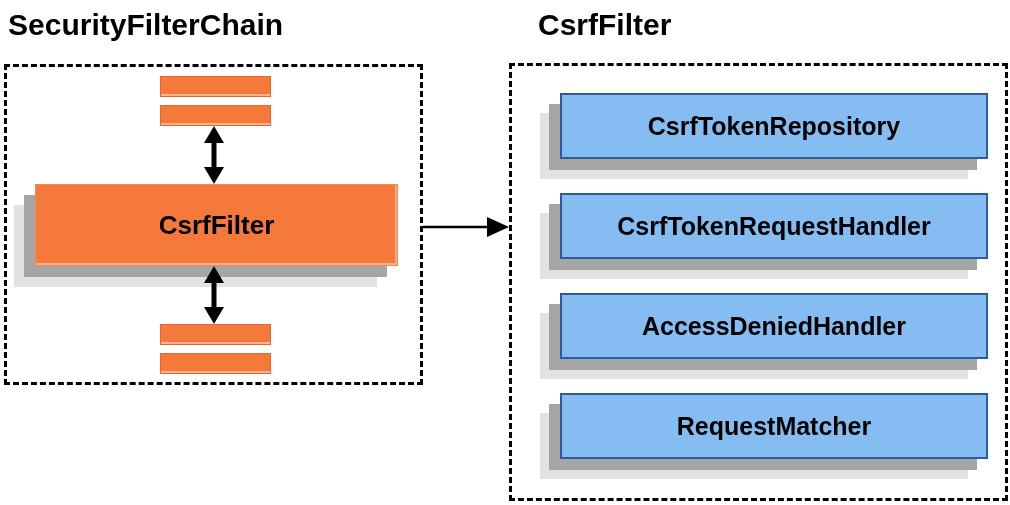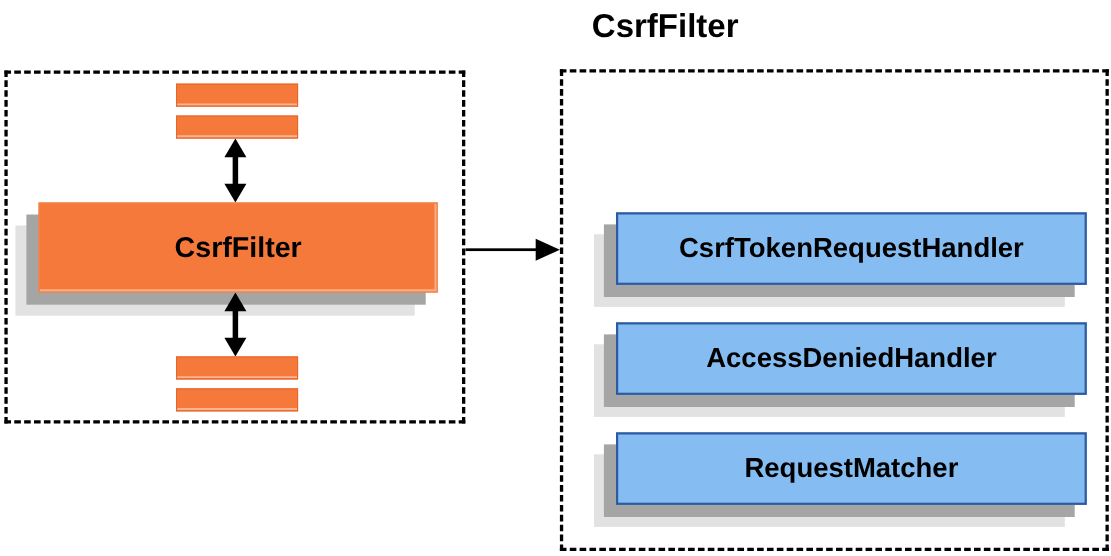--- a/index.html
+++ b/index.html
@@ -45,20 +45,21 @@
     font-size:25px;font-weight:bold;color:#000;
   }
   #component-0{top:27px;} #component-1{top:127px;}
   #component-2{top:227px;} #component-3{top:327px;}
 </style>
 </head>
 <body>
 
 <div id="page">
 
+  <h2 class="panel-title" id="left-title">SecurityFilterChain</h2>
 
   <h2 class="panel-title" id="right-title">CsrfFilter</h2>
 
   <div class="dashed-container" id="left-container">
 
     <div class="filter-bar" id="bar-1"></div>
     <div class="filter-bar" id="bar-2"></div>
 
     <svg class="v-arrow" id="v-arrow-top" viewBox="0 0 26 58">
       <polygon points="13,0 3,17 23,17" fill="#000"></polygon>
@@ -80,20 +81,23 @@
     <div class="filter-bar" id="bar-4"></div>
   </div>
 
   <svg id="flow-arrow" viewBox="0 0 86 32">
     <rect x="0" y="14.75" width="66" height="2.5" fill="#000"></rect>
     <polygon points="64,6 64,26 86,16" fill="#000"></polygon>
   </svg>
 
   <div class="dashed-container" id="right-container">
 
+    <div class="component-box" id="component-0">
+      <span>CsrfTokenRepository</span>
+    </div>
 
     <div class="component-box" id="component-2">
       <span>AccessDeniedHandler</span>
     </div>
 
     <div class="component-box" id="component-1">
       <span>CsrfTokenRequestHandler</span>
     </div>
 
     <div class="component-box" id="component-3">

